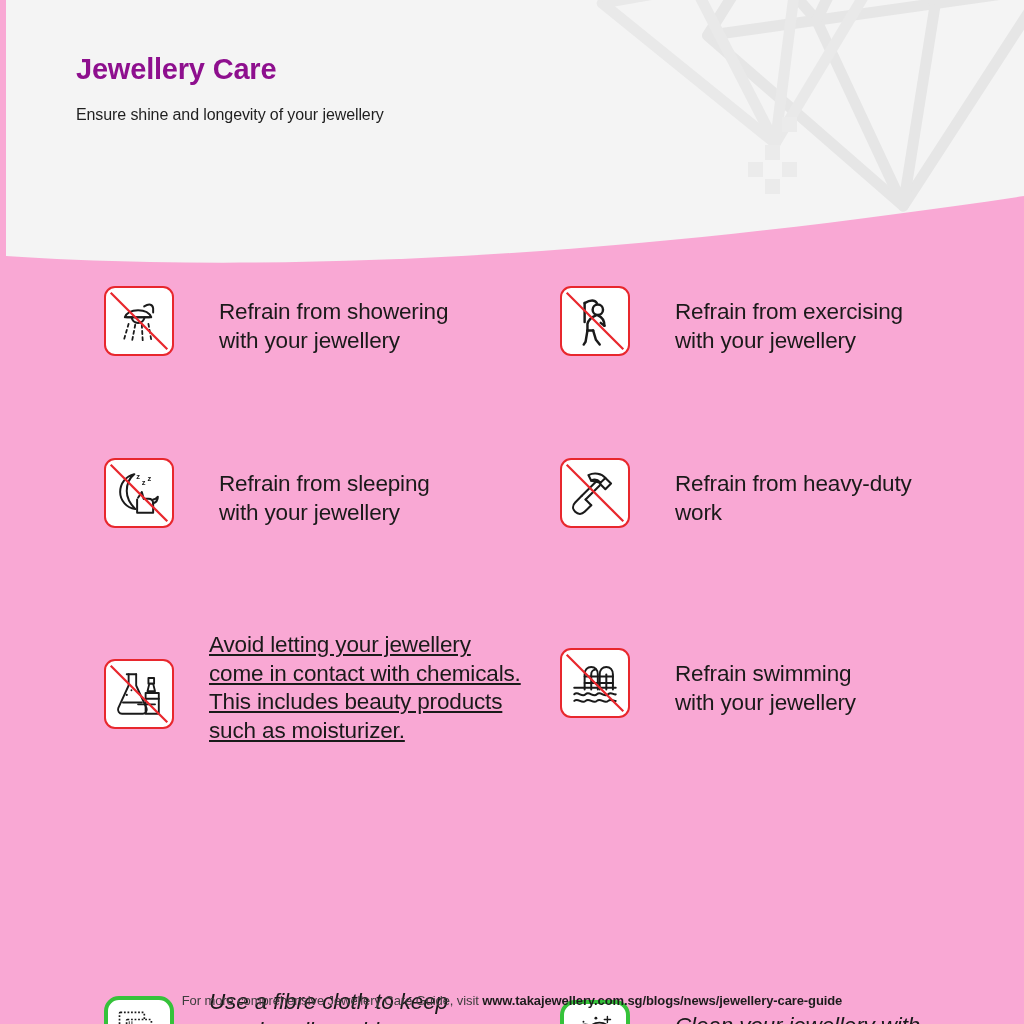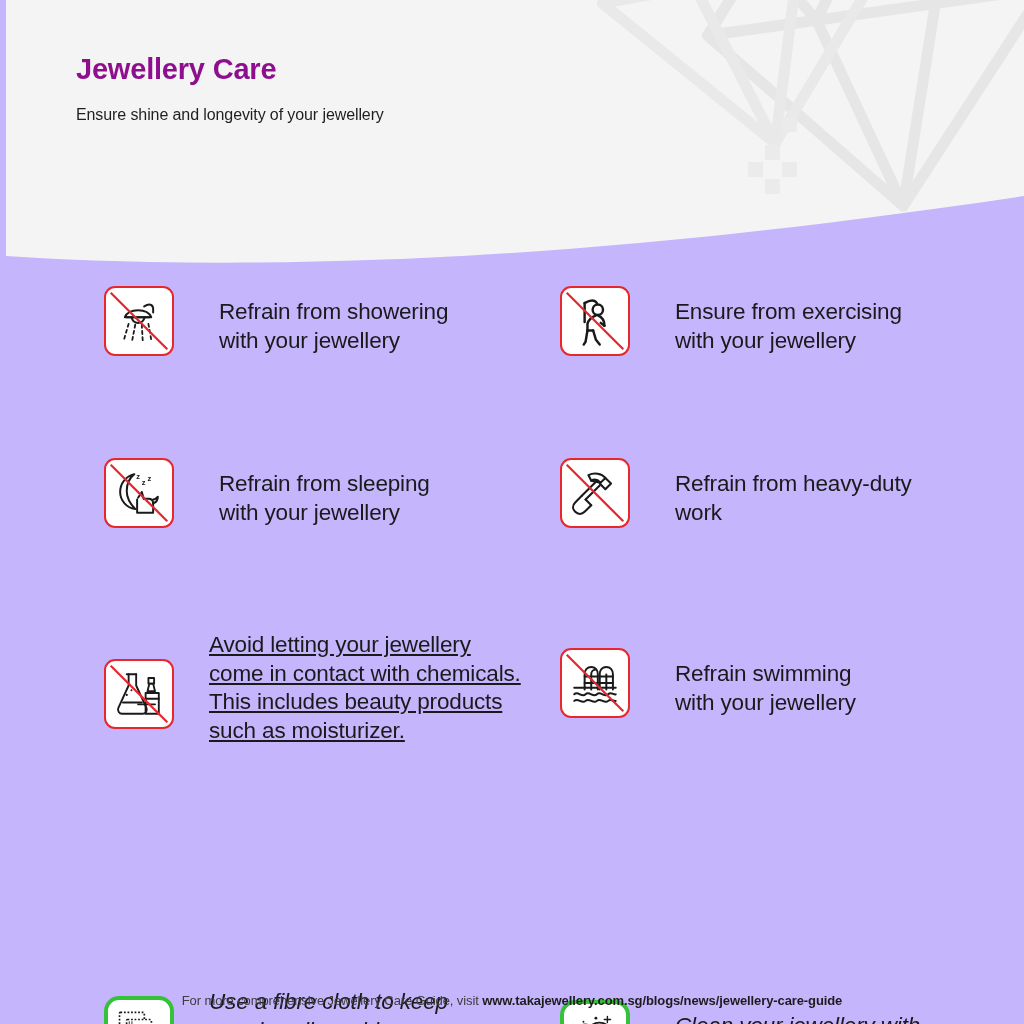--- a/index.html
+++ b/index.html
@@ -2,21 +2,21 @@
 <html><head>
 <meta charset="utf-8">
 <title>Jewellery Care</title>
 <style>
   html,body{margin:0;padding:0;}
   body{
     width:1024px;height:1024px;overflow:hidden;background:#ffffff;
     font-family:"Liberation Sans","DejaVu Sans",sans-serif;
     -webkit-font-smoothing:antialiased;
   }
-  #page{position:relative;width:1024px;height:1024px;background:#c4b5fd;overflow:hidden;}
+  #page{position:relative;width:1024px;height:1024px;background:#f9a8d4;overflow:hidden;}
 
   
   .header-band{position:absolute;left:0;top:0;width:1024px;height:280px;overflow:hidden;}
   .header-band svg{position:absolute;left:0;top:0;}
 
   .header-text{position:absolute;left:76px;top:52px;width:700px;}
   .page-title{
     font-size:29px;font-weight:bold;color:#8e0f8e;letter-spacing:-0.2px;
     margin:0 0 14px 0;line-height:34px;
   }
@@ -137,21 +137,21 @@
               <path d="M36,29 C31,31 28,34 27,38 L27,45"></path>
               <path d="M38,29 C43,31 45,35 45,40"></path>
               <path d="M27,45 L25,57 L23,60"></path>
               <path d="M33,45 L36,55 L40,60"></path>
               <path d="M27,45 L33,45"></path>
               <path d="M45,40 L41,37"></path>
             </g>
             <line x1="5" y1="5" x2="65" y2="65" stroke="#e8272d" stroke-width="2.4"></line>
           </svg>
         </div>
-        <div class="tip-text">Ensure from exercising
+        <div class="tip-text">Refrain from exercising
 with your jewellery</div>
       </div>
     </div>
 
     <div class="tip-row" style="height:172px;">
       <div class="tip col-left lines2" style="top:14px;">
         <div class="icon-box avoid">
           <svg viewBox="0 0 70 70">
             <g fill="none" stroke="#1a1a1a" stroke-width="2.1" stroke-linecap="round" stroke-linejoin="round">
               <path d="M30,15 C21,17 15,25 15,34 C15,43 22,51 31,52 C25,46 22,40 22,33 C22,26 25,19 30,15 Z"></path>

